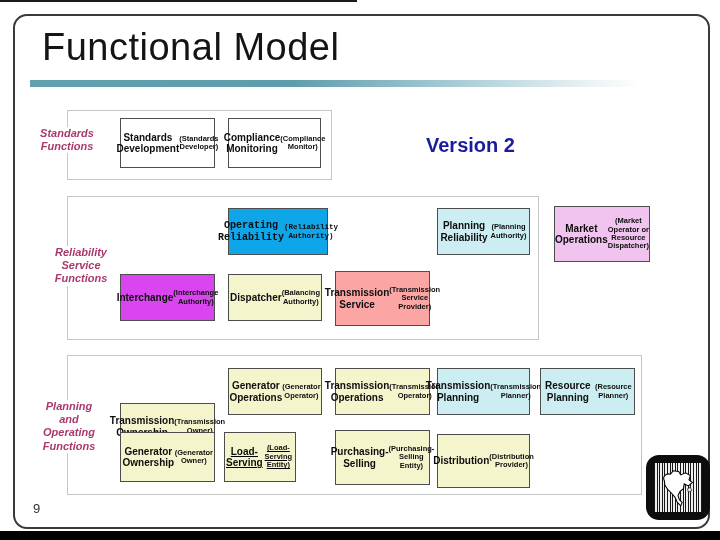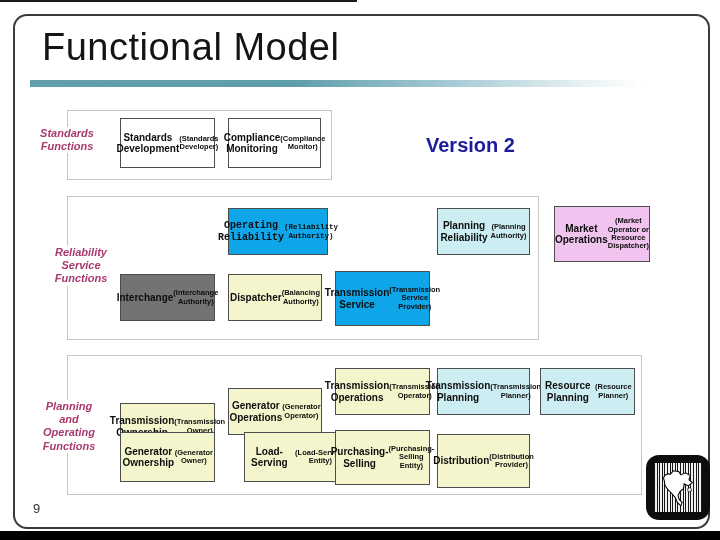--- a/index.html
+++ b/index.html
@@ -63,64 +63,64 @@
   </div>
 
   <div class="fbox" style="left: 228px; top: 208px; width: 100px; height: 47px; background-color: #0ea5e9; font-family: Liberation Mono, monospace;">
     <div class="fbox-title">Operating Reliability</div>
     <div class="fbox-sub">(Reliability Authority)</div>
   </div>
   <div class="fbox" style="left: 437px; top: 208px; width: 93px; height: 47px; background-color: rgb(204, 238, 242);">
     <div class="fbox-title">Planning Reliability</div>
     <div class="fbox-sub">(Planning Authority)</div>
   </div>
-  <div class="fbox" style="left: 120px; top: 274px; width: 95px; height: 47px; background-color: #737373;">
+  <div class="fbox" style="left: 120px; top: 274px; width: 95px; height: 47px; background-color: #d946ef;">
     <div class="fbox-title">Interchange</div>
     <div class="fbox-sub">(Interchange Authority)</div>
   </div>
   <div class="fbox" style="left: 228px; top: 274px; width: 94px; height: 47px; background-color: rgb(245, 245, 205);">
     <div class="fbox-title">Dispatcher</div>
     <div class="fbox-sub">(Balancing Authority)</div>
   </div>
-  <div class="fbox" style="left: 335px; top: 271px; width: 95px; height: 55px; background-color: #0ea5e9;">
+  <div class="fbox" style="left: 335px; top: 271px; width: 95px; height: 55px; background-color: #fca5a5;">
     <div class="fbox-title">Transmission Service</div>
     <div class="fbox-sub">(Transmission Service Provider)</div>
   </div>
 
   <div class="fbox" style="left: 554px; top: 206px; width: 96px; height: 56px; background-color: rgb(240, 196, 238);">
     <div class="fbox-title">Market Operations</div>
     <div class="fbox-sub">(Market Operator or Resource Dispatcher)</div>
   </div>
 
   <div class="fbox" style="left: 120px; top: 368px; width: 95px; height: 47px; background-color: rgb(245, 245, 205); margin-top: 35px;">
     <div class="fbox-title">Transmission Ownership</div>
     <div class="fbox-sub">(Transmission Owner)</div>
   </div>
-  <div class="fbox" style="left: 228px; top: 388px; width: 94px; height: 47px; background-color: rgb(245, 245, 205);">
+  <div class="fbox" style="left: 228px; top: 368px; width: 94px; height: 47px; background-color: rgb(245, 245, 205);">
     <div class="fbox-title">Generator Operations</div>
     <div class="fbox-sub">(Generator Operator)</div>
   </div>
   <div class="fbox" style="left: 335px; top: 368px; width: 95px; height: 47px; background-color: rgb(245, 245, 205);">
     <div class="fbox-title">Transmission Operations</div>
     <div class="fbox-sub">(Transmission Operator)</div>
   </div>
   <div class="fbox" style="left: 437px; top: 368px; width: 93px; height: 47px; background-color: rgb(204, 238, 242);">
     <div class="fbox-title">Transmission Planning</div>
     <div class="fbox-sub">(Transmission Planner)</div>
   </div>
   <div class="fbox" style="left: 540px; top: 368px; width: 95px; height: 47px; background-color: rgb(204, 238, 242);">
     <div class="fbox-title">Resource Planning</div>
     <div class="fbox-sub">(Resource Planner)</div>
   </div>
 
   <div class="fbox" style="left: 120px; top: 432px; width: 95px; height: 50px; background-color: rgb(245, 245, 205); text-align: center;">
     <div class="fbox-title">Generator Ownership</div>
     <div class="fbox-sub">(Generator Owner)</div>
   </div>
-  <div class="fbox" style="left: 244px; top: 432px; width: 106px; height: 50px; background-color: rgb(245, 245, 205);">
+  <div class="fbox" style="left: 224px; top: 432px; width: 72px; height: 50px; background-color: rgb(245, 245, 205); text-decoration: underline;">
     <div class="fbox-title">Load-Serving</div>
     <div class="fbox-sub">(Load-Serving Entity)</div>
   </div>
   <div class="fbox" style="left: 335px; top: 430px; width: 95px; height: 55px; background-color: rgb(245, 245, 205);">
     <div class="fbox-title">Purchasing-Selling</div>
     <div class="fbox-sub">(Purchasing-Selling Entity)</div>
   </div>
   <div class="fbox" style="left: 437px; top: 434px; width: 93px; height: 54px; background-color: rgb(245, 245, 205);">
     <div class="fbox-title">Distribution</div>
     <div class="fbox-sub">(Distribution Provider)</div>

